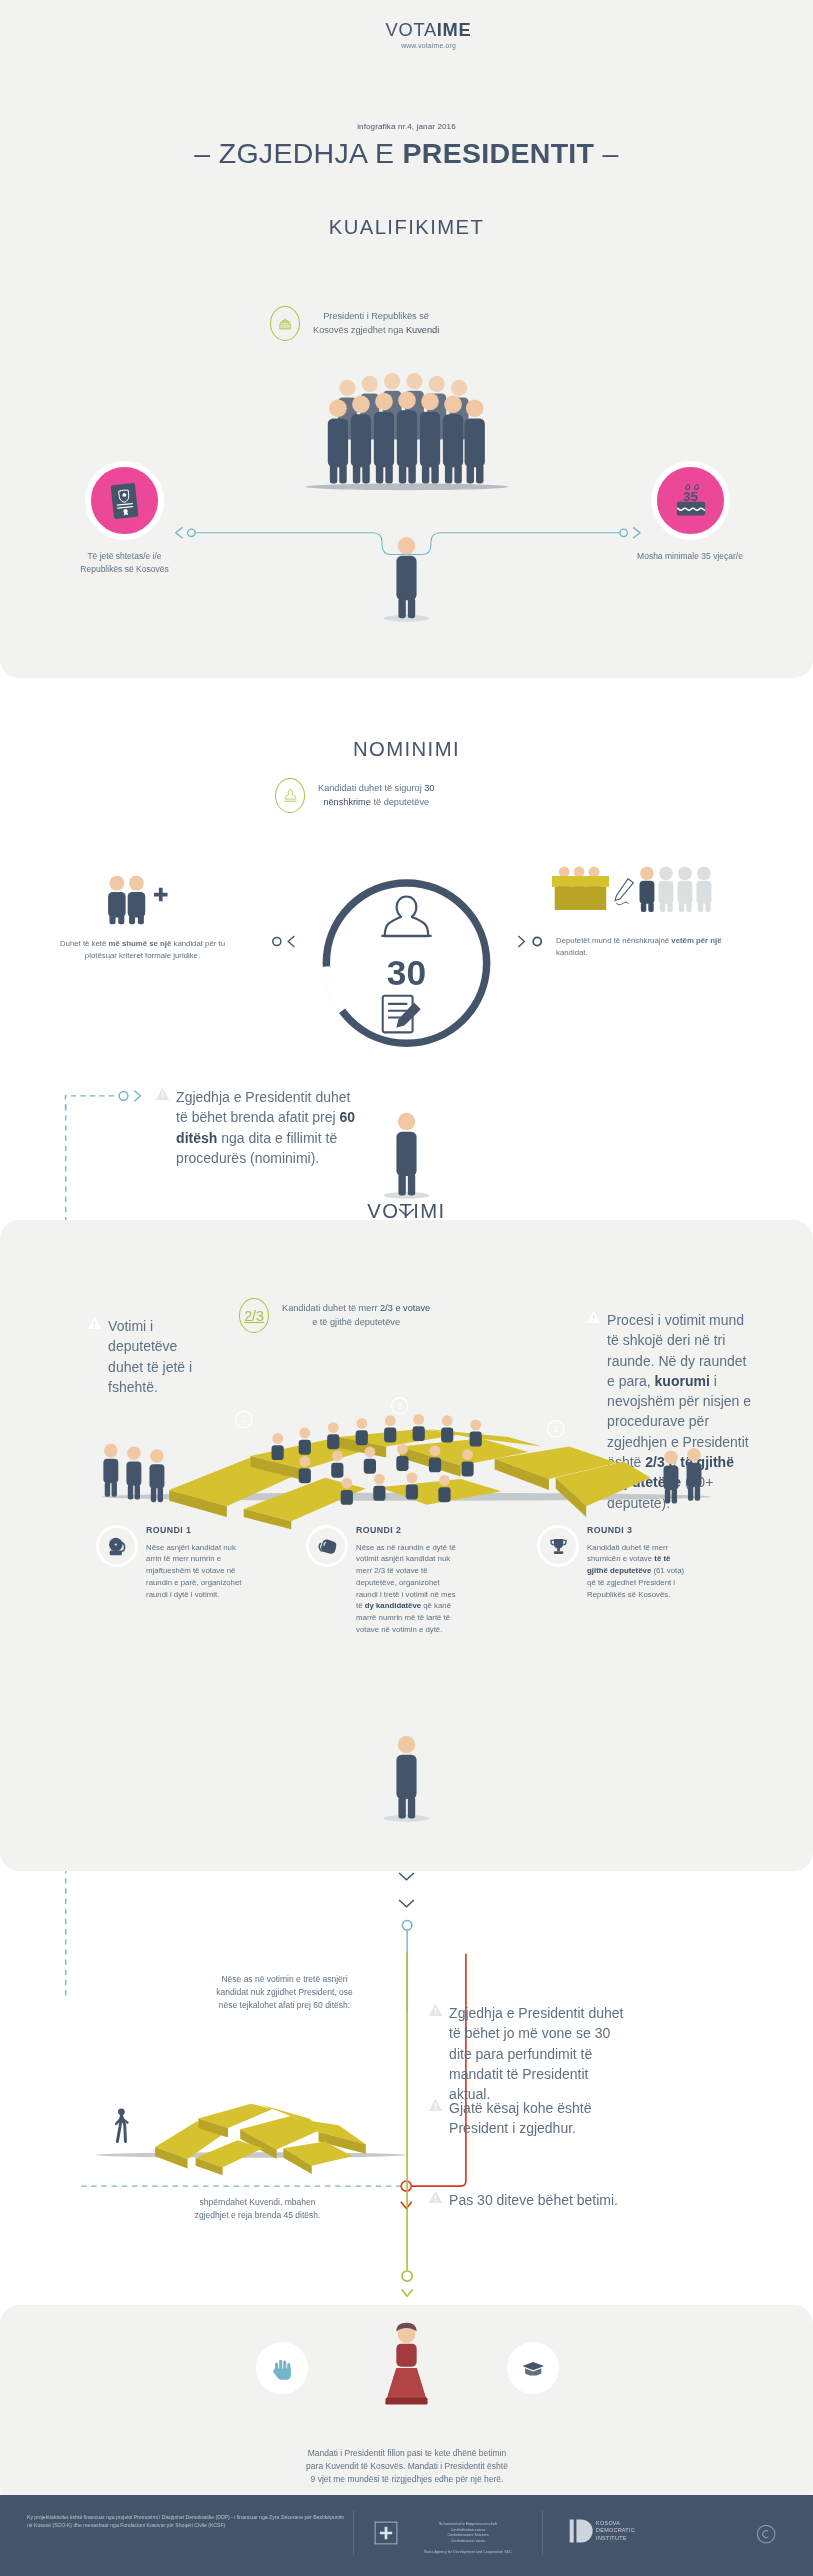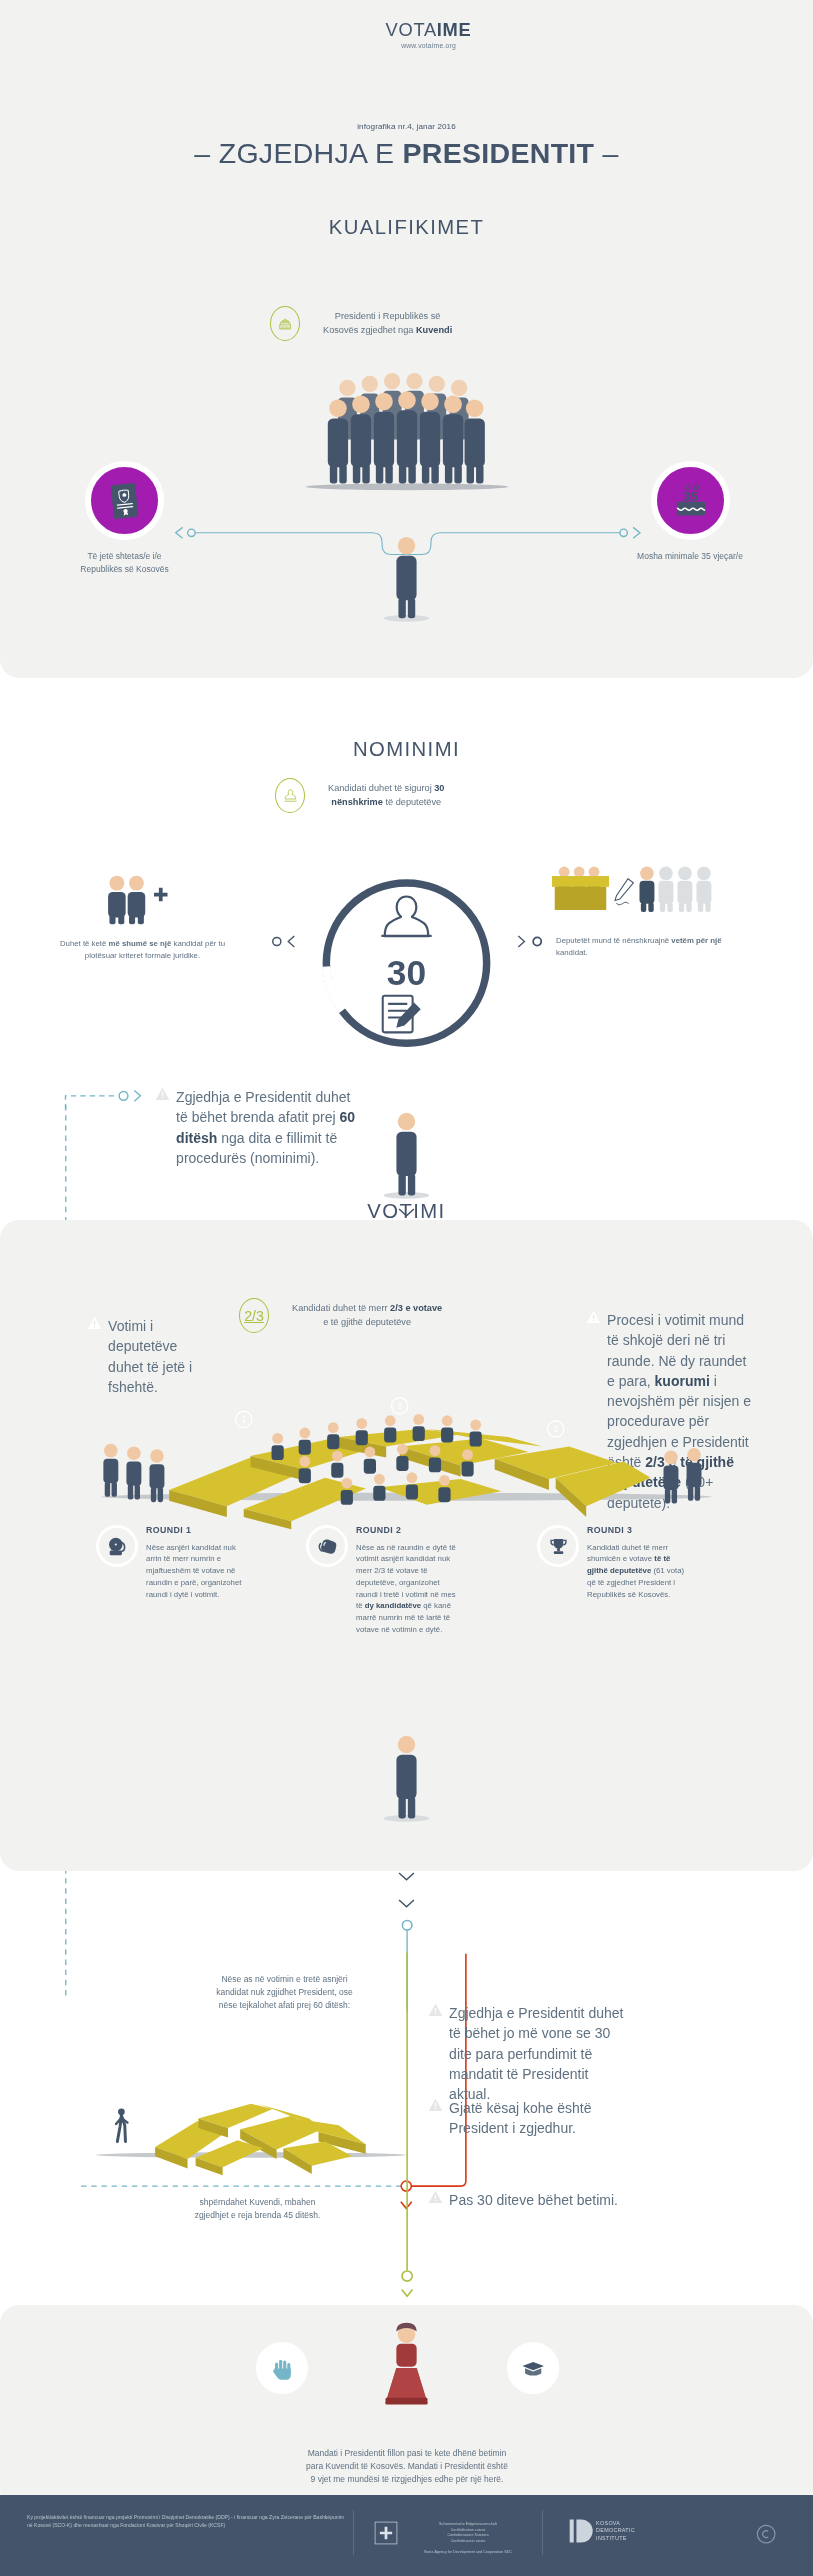--- a/index.html
+++ b/index.html
@@ -36,34 +36,34 @@
   }
   .main-title b { font-weight: 700; }
 
   
   .section-title {
     position: absolute; width: 813px; left: 0; text-align: center;
     font-size: 20.3px; font-weight: 300; color: #44546a; letter-spacing: 1.4px;
   }
 
   
-  .pill-note { position: absolute; display: flex; align-items: center; gap: 23px; }
+  .pill-note { position: absolute; display: flex; align-items: center; gap: 13px; }
   .pill-circle {
     width: 30px; height: 35px; border: 1.1px solid #a9c23f; border-radius: 50%;
     display: flex; align-items: center; justify-content: center; flex: 0 0 auto;
   }
   .pill-text { font-size: 9.2px; line-height: 1.45; color: #5f7181; }
-  .pill-text b { color: #3c4f63; font-weight: 700; margin-top: 28px; }
+  .pill-text b { color: #3c4f63; font-weight: 400; margin-top: 28px; }
 
   .frac { font-size: 14.2px; color: #a9c23f; font-weight: 300; text-decoration: underline; }
 
   
   .ring {
     position: absolute; border-radius: 50%;
-    background: #a21caf; border: 6.1px solid #ffffff;
+    background: #ec4899; border: 6.1px solid #ffffff;
     display: flex; align-items: center; justify-content: center;
   }
   .cap {
     position: absolute; text-align: center; font-size: 8.5px;
     line-height: 1.5; color: #5f7181;
   }
 
   
   .warn-note { position: absolute; display: flex; gap: 6.1px; align-items: flex-start; }
   .warn-tri { flex: 0 0 auto; }

